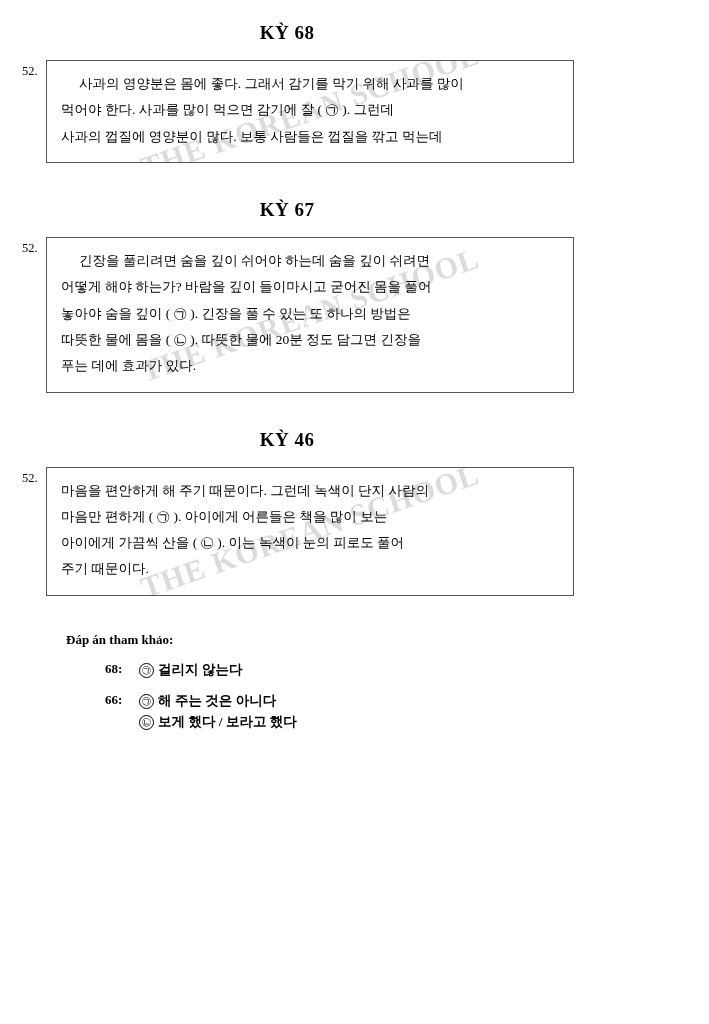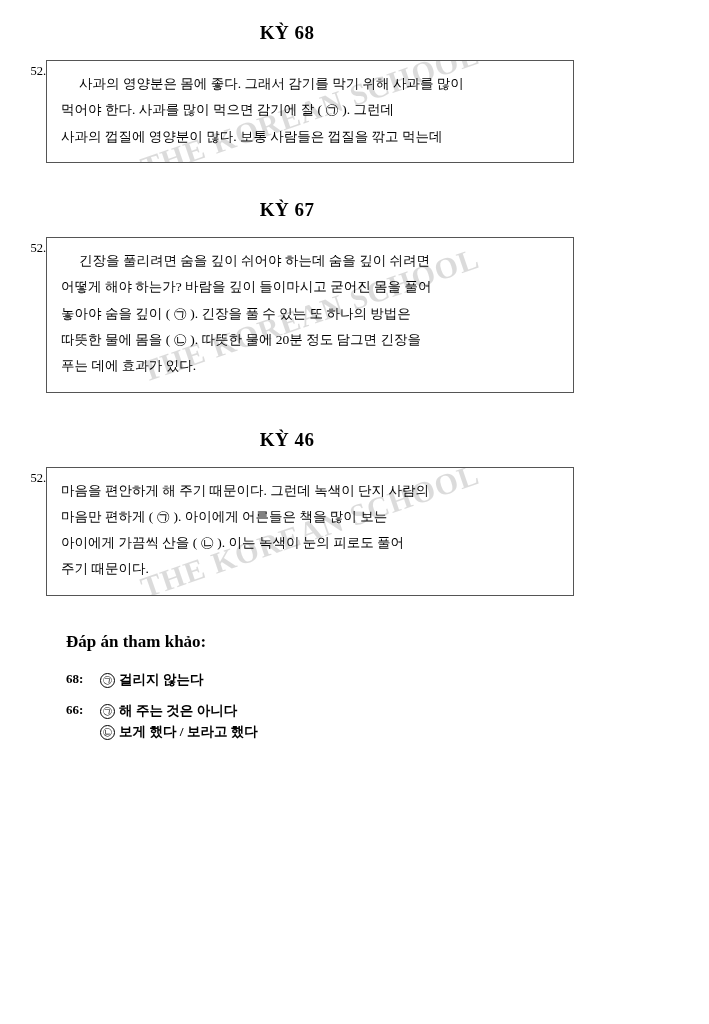--- a/index.html
+++ b/index.html
@@ -32,23 +32,23 @@
   }
 
   .qblock {
     position: relative;
     display: flex;
     align-items: flex-start;
   }
   .qnum {
     width: 46px;
     flex: 0 0 46px;
-    text-align: right;
+    text-align: left;
     font-size: 12.5px;
-    padding-left: 29px;
+    padding-left: 22px;
     padding-top: 4px;
     box-sizing: border-box;
   }
   .qbox {
     flex: 0 0 auto;
     width: 528px;
     border: 1px solid #555;
     box-sizing: border-box;
     padding: 10px 14px 12px 14px;
     position: relative;
@@ -96,26 +96,27 @@
     vertical-align: 1px;
   }
 
   .answers {
     margin-top: 6px;
     padding-left: 66px;
     font-size: 13.5px;
   }
   .answers-title {
     font-weight: bold;
-    font-size: 17px;
-    margin-bottom: 18px;
+    font-size: 13px;
+    margin-bottom: 12px;
   }
   .ans-group {
     display: flex;
     margin-bottom: 10px;
+    margin-left: 39px;
   }
   .ans-key {
     width: 34px;
     flex: 0 0 34px;
     font-weight: bold;
     font-size: 13px;
     padding-top: 1px;
   }
   .ans-lines {
     flex: 1 1 auto;

